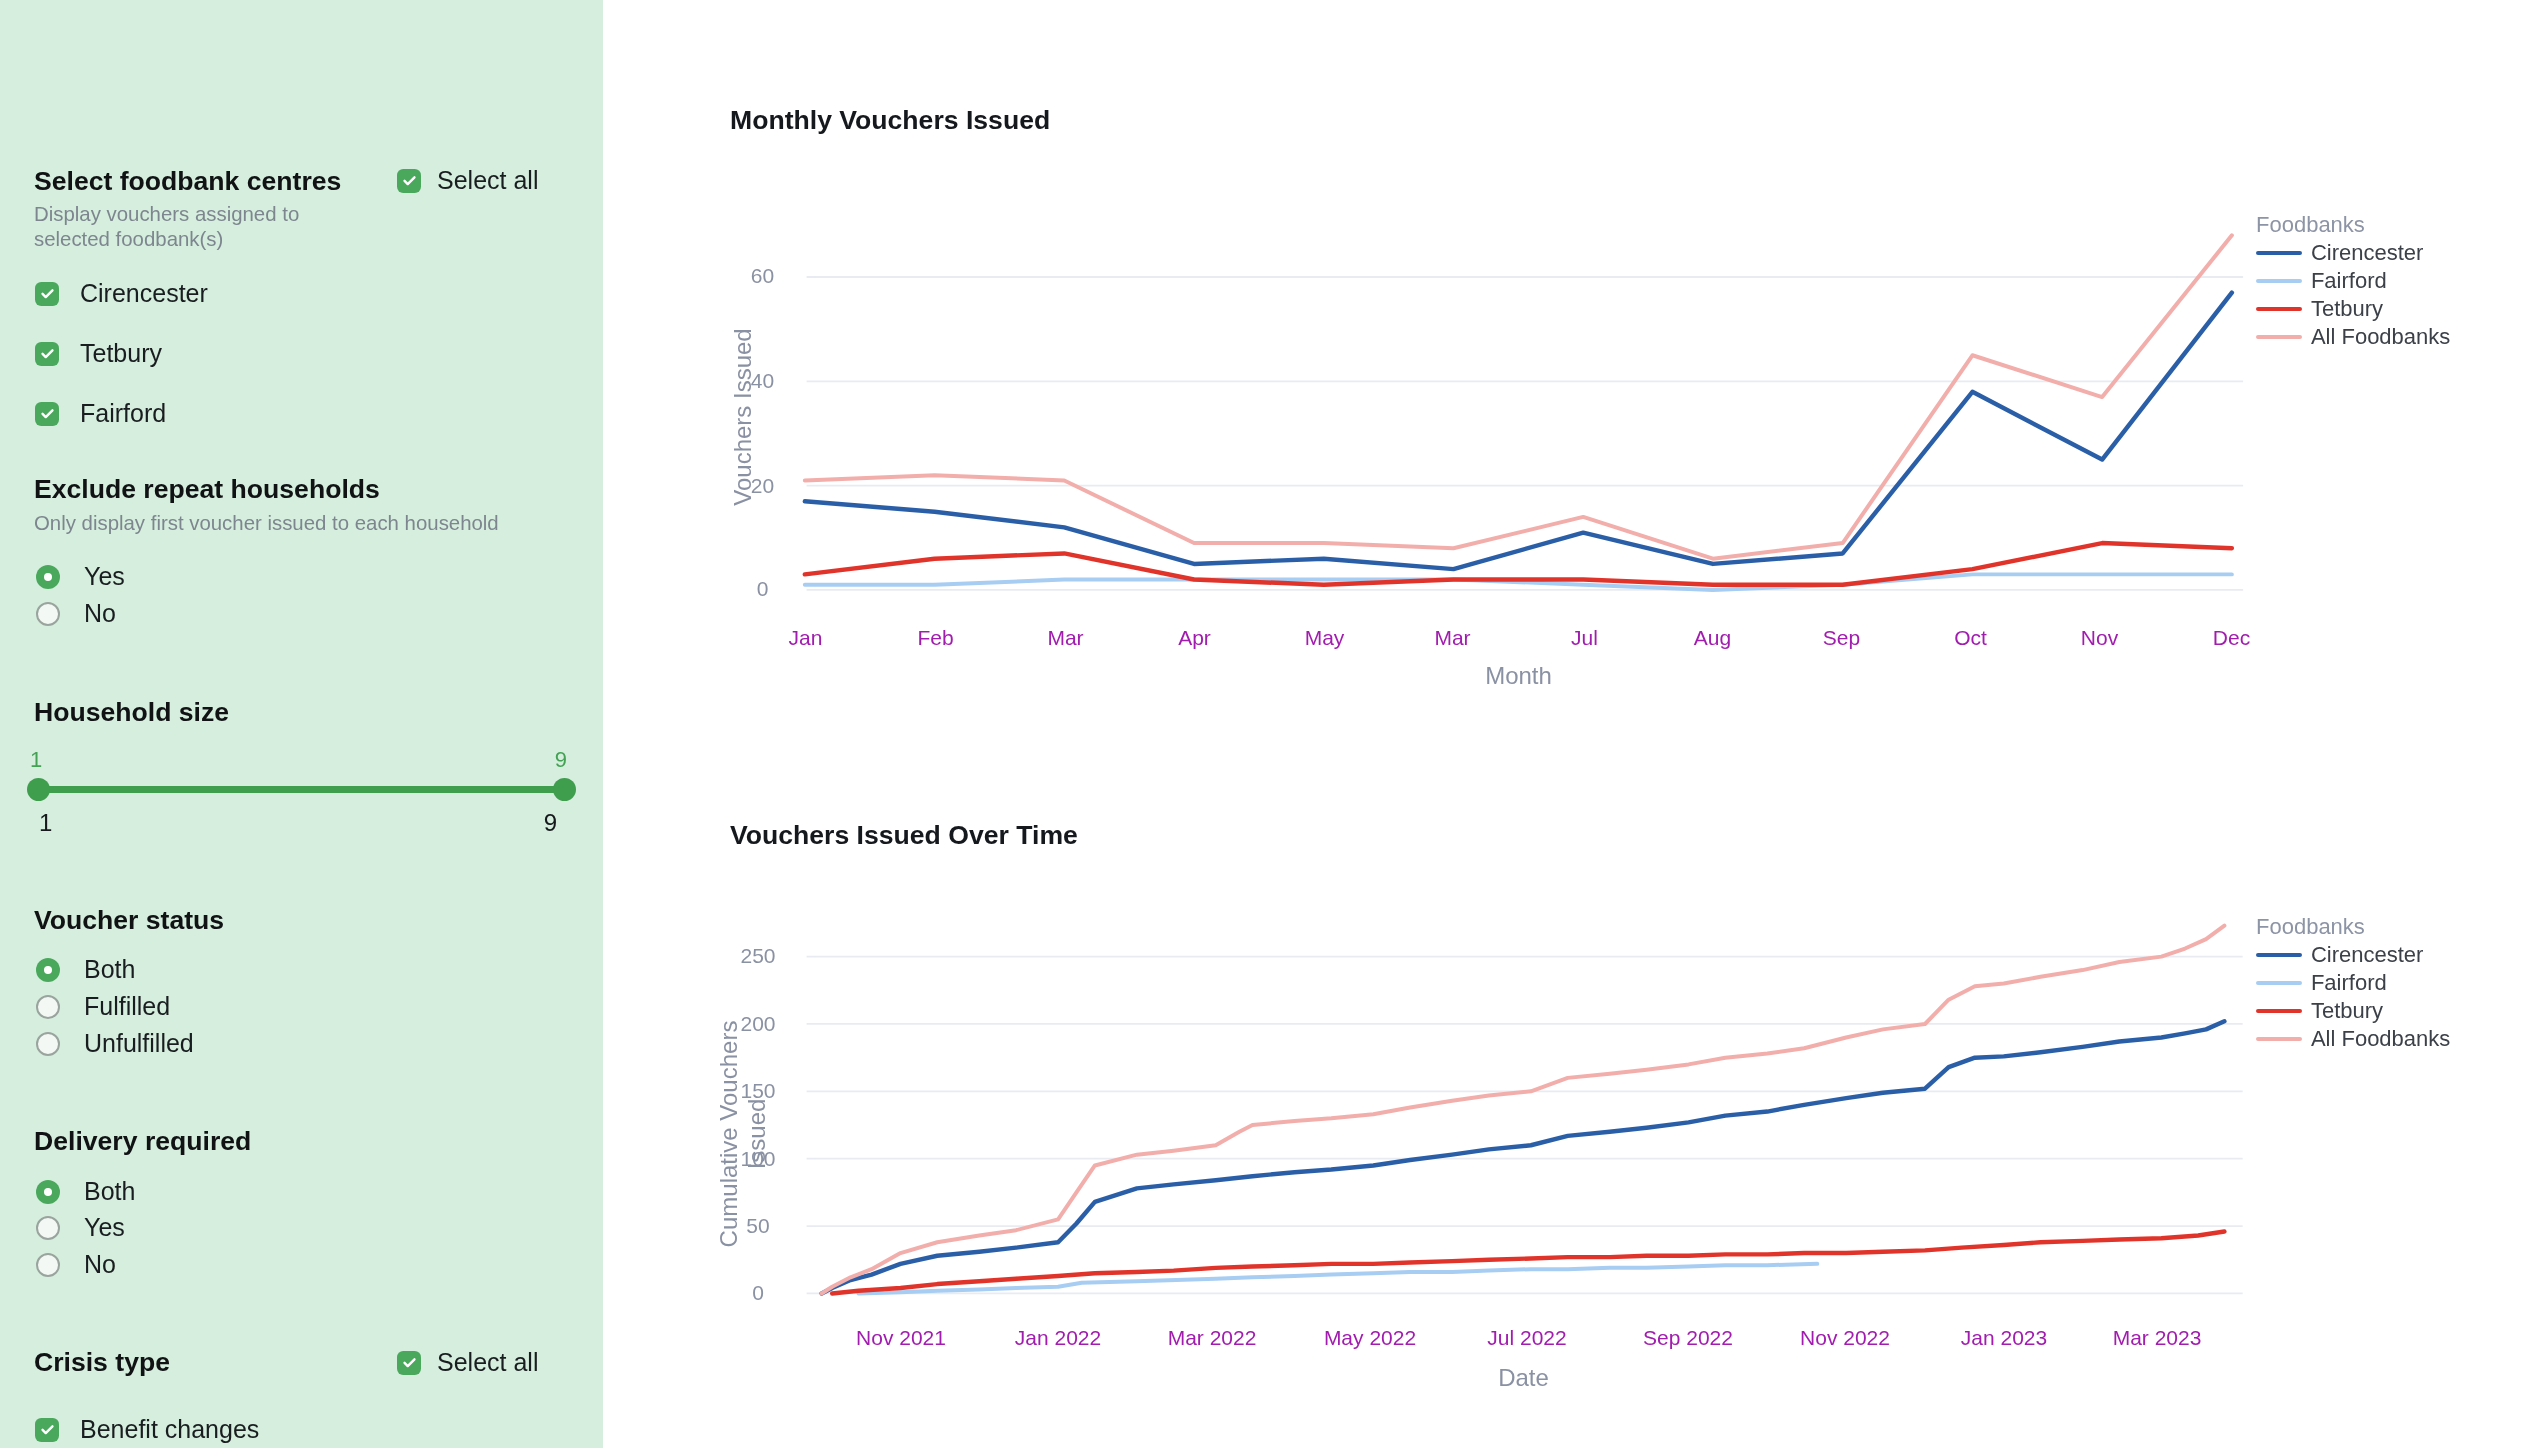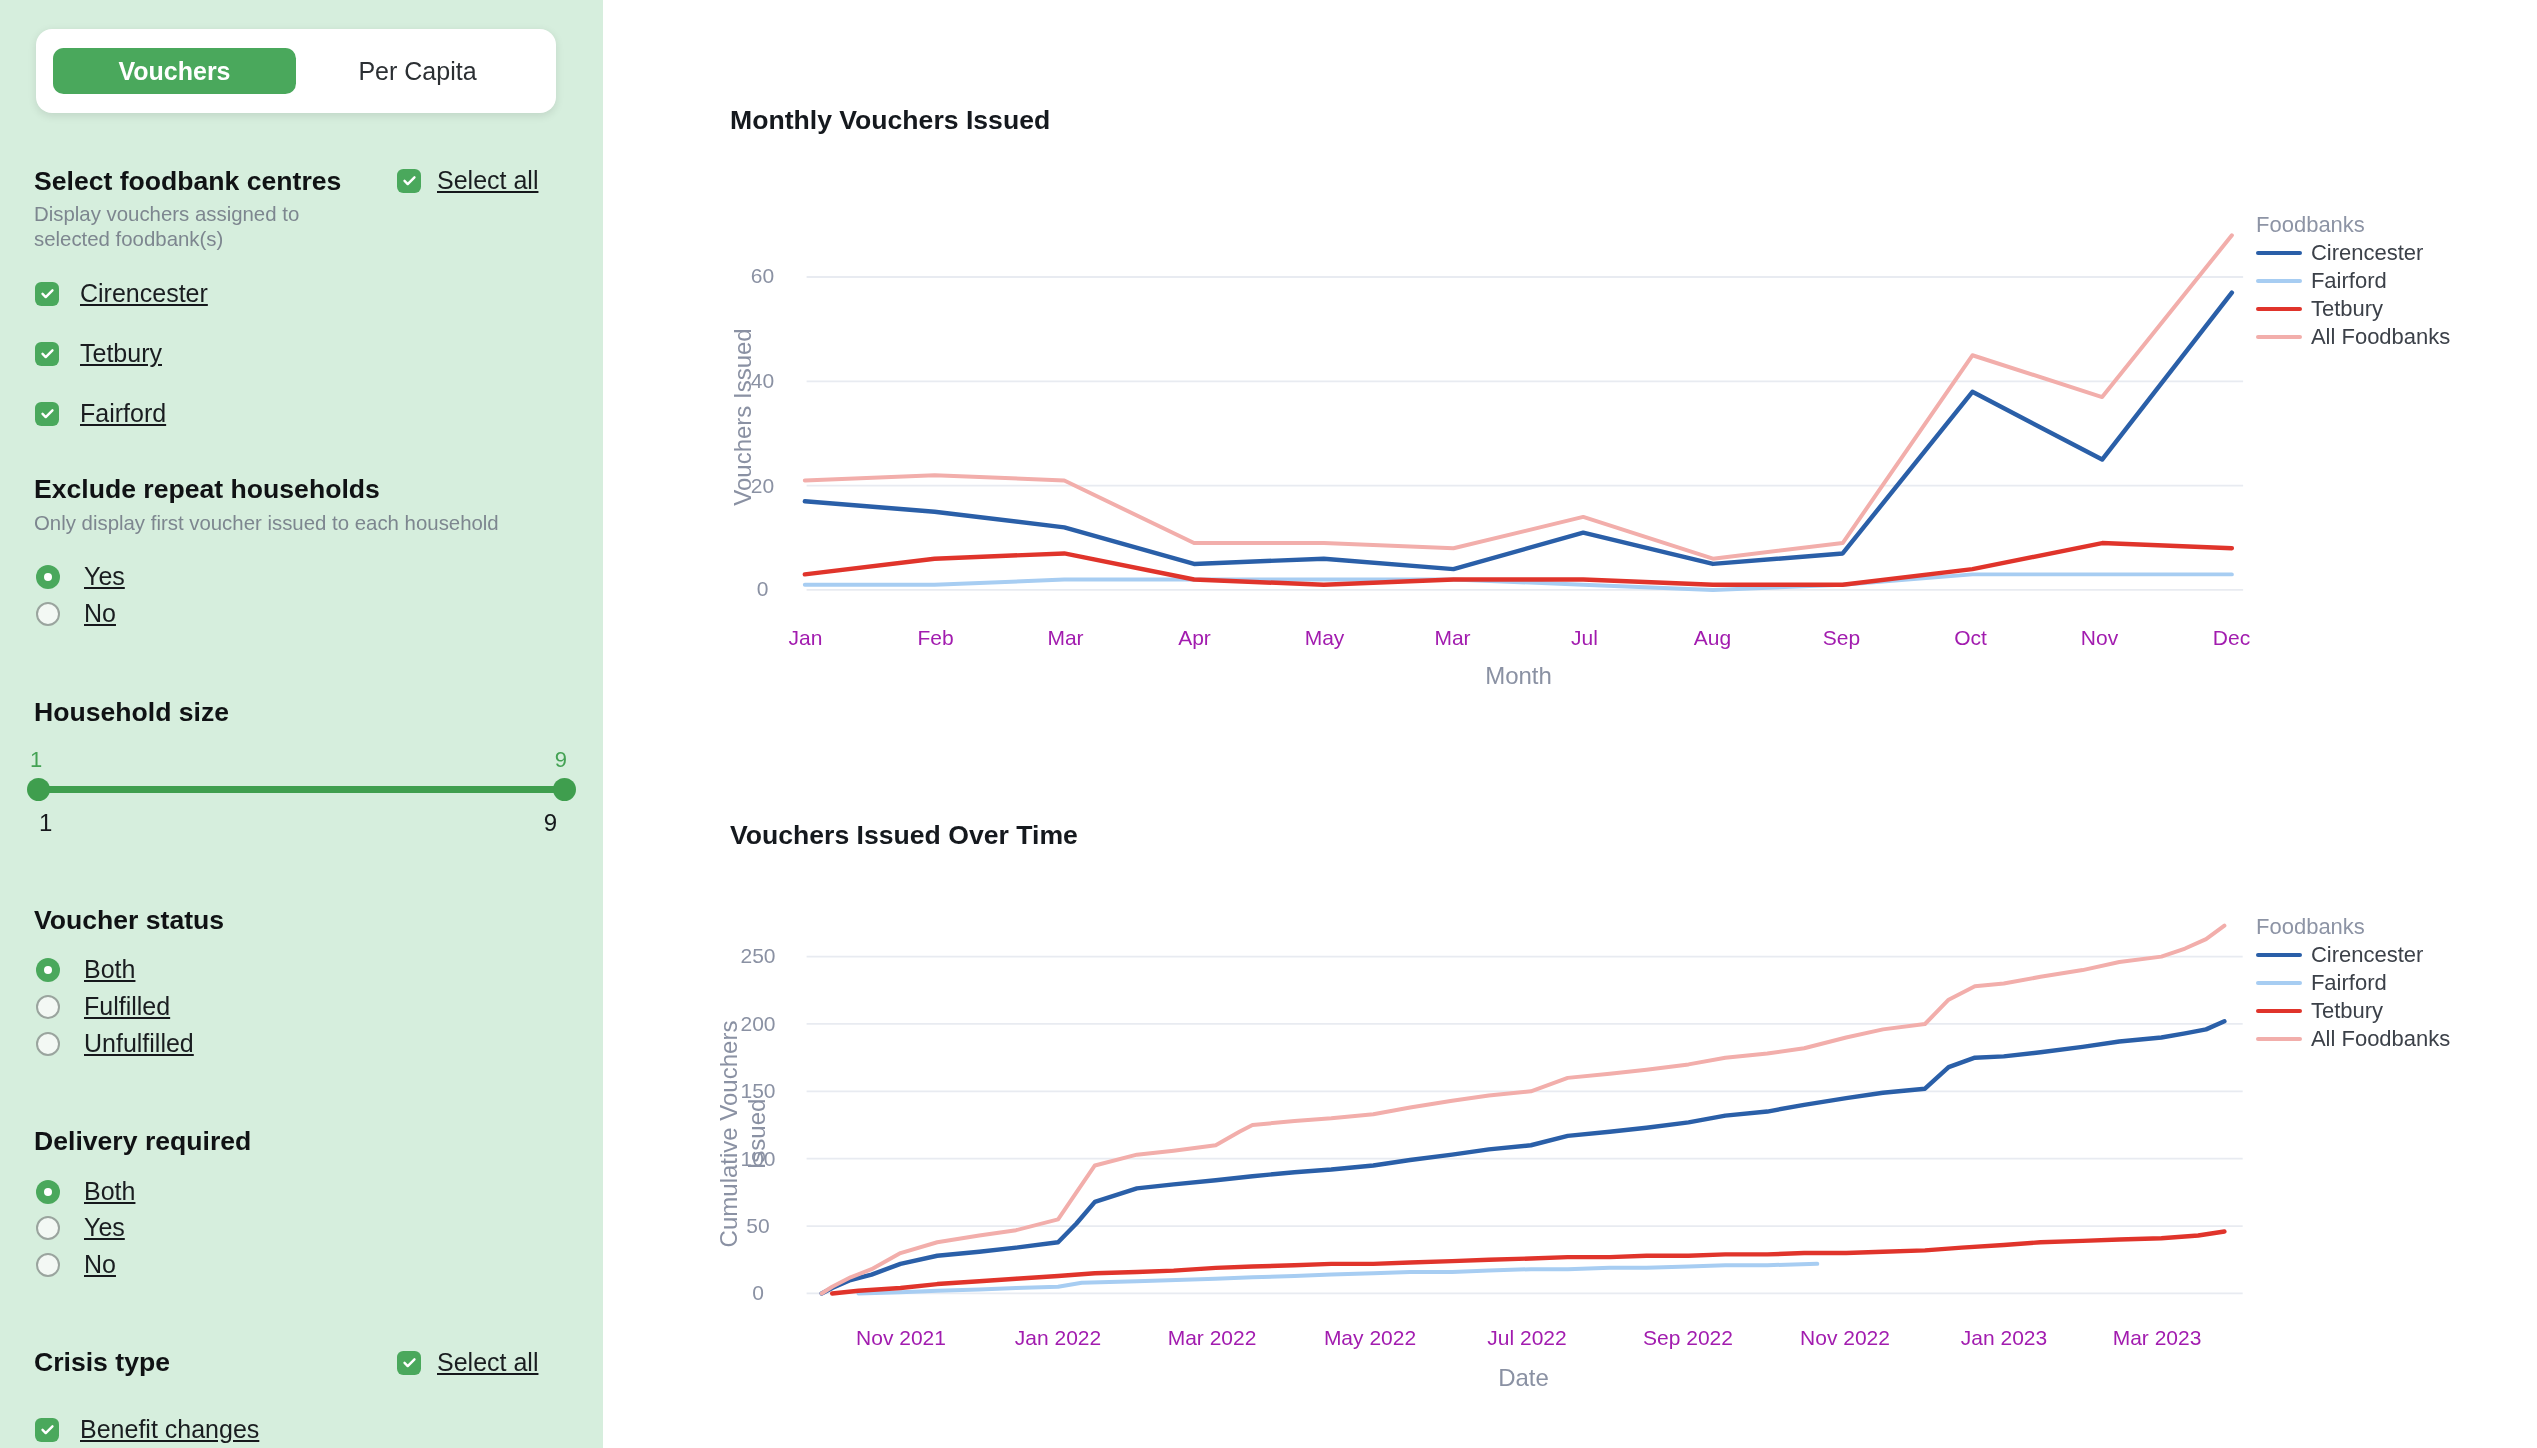--- a/index.html
+++ b/index.html
@@ -10,21 +10,21 @@
   }
   
   .sidebar{position:absolute;left:0;top:0;width:603px;height:1449px;background:#d6eedd;}
   .tabbar{position:absolute;left:36px;top:29px;width:520px;height:84px;background:#ffffff;border-radius:16px;
     box-shadow:0 2.7px 8.9px rgba(0,0,0,.10);display:flex;align-items:center;padding:0 17px;box-sizing:border-box;}
   .tab{flex:1;height:46px;display:flex;align-items:center;justify-content:center;
     font-size:25px;color:#2b2f33;border-radius:10.6px;cursor:pointer;}
   .tab.active{background:#4aa85c;color:#ffffff;font-weight:bold;}
   .heading{position:absolute;left:34px;font-size:26.6px;font-weight:bold;color:#101214;line-height:34px;}
   .subtext{position:absolute;left:34px;font-size:20.4px;color:#7d868f;line-height:25px;}
-  .row{position:absolute;display:flex;align-items:center;height:35px;text-decoration:underline;}
+  .row{position:absolute;display:flex;align-items:center;height:35px;}
   .checkbox{width:24px;height:24px;border-radius:6.2px;background:#4aa85c;display:flex;align-items:center;justify-content:center;flex:none;}
   .checkbox svg{width:17px;height:17px;}
   .cblabel{margin-left:21px;font-size:25px;color:#1a1d20;}
   .radio{width:24px;height:24px;border-radius:50%;box-sizing:border-box;flex:none;}
   .radio.sel{background:#4aa85c;position:relative;}
   .radio.sel::after{content:"";position:absolute;left:8px;top:8px;width:8px;height:8px;border-radius:50%;background:#ffffff;}
   .radio.unsel{background:#f3f8f4;border:2.7px solid #9aa49e;}
   .rlabel{margin-left:24px;font-size:25px;color:#1a1d20;}
   .slider-num-green{position:absolute;font-size:22px;color:#44a254;}
   .slider-num-black{position:absolute;font-size:24px;color:#16181c;}
@@ -41,24 +41,20 @@
   .legend-item{display:flex;align-items:center;height:28px;}
   .legend-swatch{width:46px;height:4.4px;border-radius:2.7px;flex:none;}
   .legend-label{margin-left:8.9px;font-size:22px;color:#3c4149;}
   svg.plot{position:absolute;overflow:visible;}
 </style>
 </head>
 <body>
 
 <div class="sidebar">
 
-  <div class="tabbar">
-    <div class="tab active">Vouchers</div>
-    <div class="tab">Per Capita</div>
-  </div>
 
   <div class="heading" style="top:164px;">Select foodbank centres</div>
   <div class="row" style="left:397px;top:163px;">
     <span class="checkbox">
         <svg viewBox="0 0 24 24">
           <path d="M5 12.5l4.5 4.5L19 7.5" stroke="#fff" stroke-width="3.4" fill="none" stroke-linecap="round" stroke-linejoin="round"></path>
         </svg>
       </span>
     <span class="cblabel" style="margin-left:16px;">Select all</span>
   </div>

